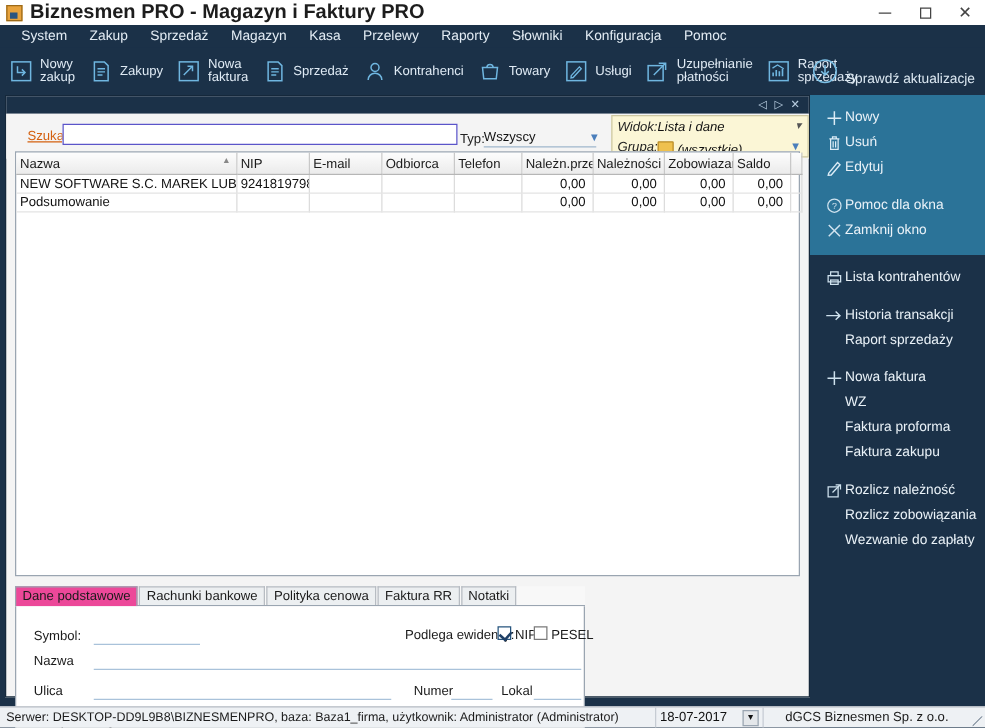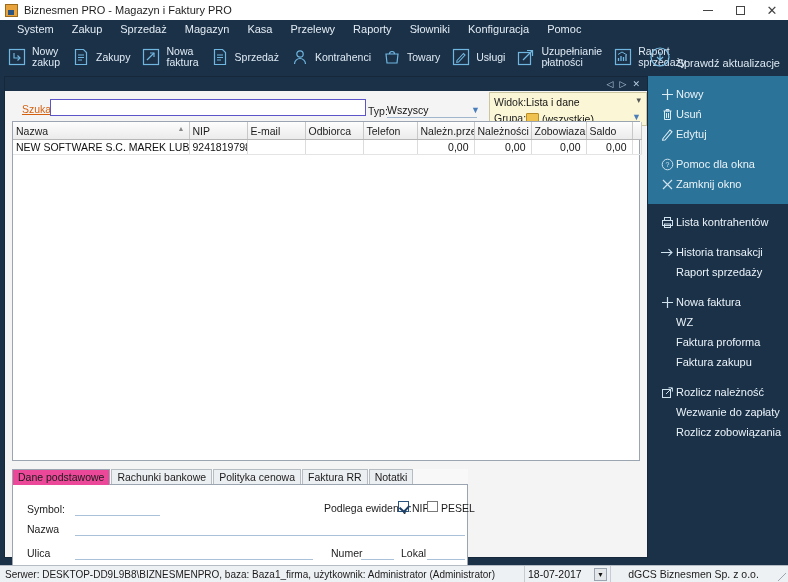--- a/index.html
+++ b/index.html
@@ -10,21 +10,21 @@
     background:#1b3148;
     -webkit-font-smoothing:antialiased;
   }
   .app{position:relative;width:788px;height:582px;background:#1b3148;}
 
   
   .titlebar{height:20px;background:#ffffff;display:flex;align-items:center;position:relative;}
   .tb-icon{width:13px;height:13px;margin-left:5px;margin-right:6px;background:#e8a33d;border:1px solid #9c6a18;
            position:relative;box-sizing:border-box;}
   .tb-icon:after{content:"";position:absolute;left:2px;bottom:1px;width:6px;height:5px;background:#2b5580;}
-  .tb-title{font-size:11px;color:#1d1d1d;}
+  .tb-title{font-size:16px;color:#1d1d1d;font-weight:bold;}
   .tb-buttons{position:absolute;right:0;top:0;height:20px;display:flex;}
   .tb-btn{width:32px;height:20px;display:flex;align-items:center;justify-content:center;color:#444;font-size:11px;}
   .tb-btn .min{display:block;width:10px;height:1px;background:#444;}
   .tb-btn .max{display:block;width:9px;height:9px;border:1px solid #444;box-sizing:border-box;}
   .tb-btn .cls{display:block;font-size:13px;line-height:13px;color:#444;font-family:"DejaVu Sans",sans-serif;}
 
   
   .menubar{height:18px;background:#1b3148;display:flex;align-items:center;padding-left:8px;}
   .menu-item{color:#e3ecf4;font-size:11px;padding:0 9px;line-height:18px;cursor:default;}
 
@@ -47,21 +47,21 @@
   .mdi-caption .cbtn{color:#b8cde0;font-size:9px;padding:0 3px;font-family:"DejaVu Sans",sans-serif;}
 
   
   .searchrow{position:relative;height:36px;background:#f4f4f4;}
   .lbl-szukaj{position:absolute;left:17px;top:12px;color:#d4600f;font-size:10.5px;text-decoration:underline;}
   .search-input{position:absolute;left:45px;top:8px;width:316px;height:17px;background:#fff;border:1px solid #5b55c9;box-sizing:border-box;outline:none;font-family:"Liberation Sans",sans-serif;font-size:11px;padding:0 3px;}
   .lbl-typ{position:absolute;left:363px;top:14px;font-size:10.5px;color:#222;}
   .typ-val{position:absolute;left:382px;top:13px;width:90px;border-bottom:1px solid #9fb6cc;font-size:10.5px;color:#111;padding-bottom:1px;}
   .typ-arrow{position:absolute;left:466px;top:14px;color:#4a7ebb;font-size:9px;}
   .widokbox{position:absolute;left:484px;top:1px;width:158px;height:34px;background:#fbf6d6;border:1px solid #ccc6a0;box-sizing:border-box;}
-  .wb-row{position:relative;height:16px;}
+  .wb-row{position:relative;height:16px;font-style:italic;}
   .wb-lbl{position:absolute;left:4px;top:3px;font-size:10.5px;color:#222;}
   .wb-val{position:absolute;left:36px;top:3px;font-size:10.5px;color:#111;}
   .wb-chev{position:absolute;right:5px;top:2px;font-size:9px;color:#555;}
   .wb-funnel{position:absolute;right:5px;top:3px;font-size:9px;color:#4a7ebb;}
   .folder-ic{display:inline-block;width:11px;height:9px;background:#efc14e;border:1px solid #b98b23;border-radius:1px 1px 0 0;position:relative;top:1px;margin-right:3px;}
 
   
   .grid{position:absolute;left:7px;top:44px;width:628px;height:340px;background:#fff;border:1px solid #9aa5b1;box-sizing:border-box;}
   table.g{border-collapse:collapse;width:100%;table-layout:fixed;}
   table.g th{
@@ -327,20 +327,32 @@
               <td>9241819798</td>
               <td></td>
               <td></td>
               <td></td>
               <td class="num">0,00</td>
               <td class="num">0,00</td>
               <td class="num">0,00</td>
               <td class="num">0,00</td>
               <td></td>
             </tr>
+            <tr>
+              <td>Podsumowanie</td>
+              <td></td>
+              <td></td>
+              <td></td>
+              <td></td>
+              <td class="num">0,00</td>
+              <td class="num">0,00</td>
+              <td class="num">0,00</td>
+              <td class="num">0,00</td>
+              <td></td>
+            </tr>
           </tbody>
         </table>
       </div>
 
       <div class="detail">
         <div class="tabs">
           <div class="tab active">Dane podstawowe</div>
           <div class="tab">Rachunki bankowe</div>
           <div class="tab">Polityka cenowa</div>
           <div class="tab">Faktura RR</div>
@@ -484,25 +496,25 @@
         <span class="sb-ic">
           <svg width="13" height="13" viewBox="0 0 13 13">
               <rect x="1.5" y="3.5" width="8" height="8" fill="none" stroke="#cfe2ee" stroke-width="1"></rect>
               <path d="M5 8 L11 2 M7.5 1.8 L11.4 1.8 L11.4 5.6" fill="none" stroke="#cfe2ee" stroke-width="1"></path>
             </svg>
         </span>
         <span>Rozlicz należność</span>
       </div>
       <div class="sb-item">
         <span class="sb-noic"></span>
+        <span>Rozlicz zobowiązania</span>
+      </div>
+      <div class="sb-item">
+        <span class="sb-noic"></span>
         <span>Wezwanie do zapłaty</span>
-      </div>
-      <div class="sb-item">
-        <span class="sb-noic"></span>
-        <span>Rozlicz zobowiązania</span>
       </div>
     </div>
   </div>
 
   <div class="status">
     <div class="st-main">Serwer: DESKTOP-DD9L9B8\BIZNESMENPRO, baza: Baza1_firma, użytkownik: Administrator (Administrator)</div>
     <div class="st-date">
       <span>18-07-2017</span>
       <span class="dbtn">▼</span>
     </div>

